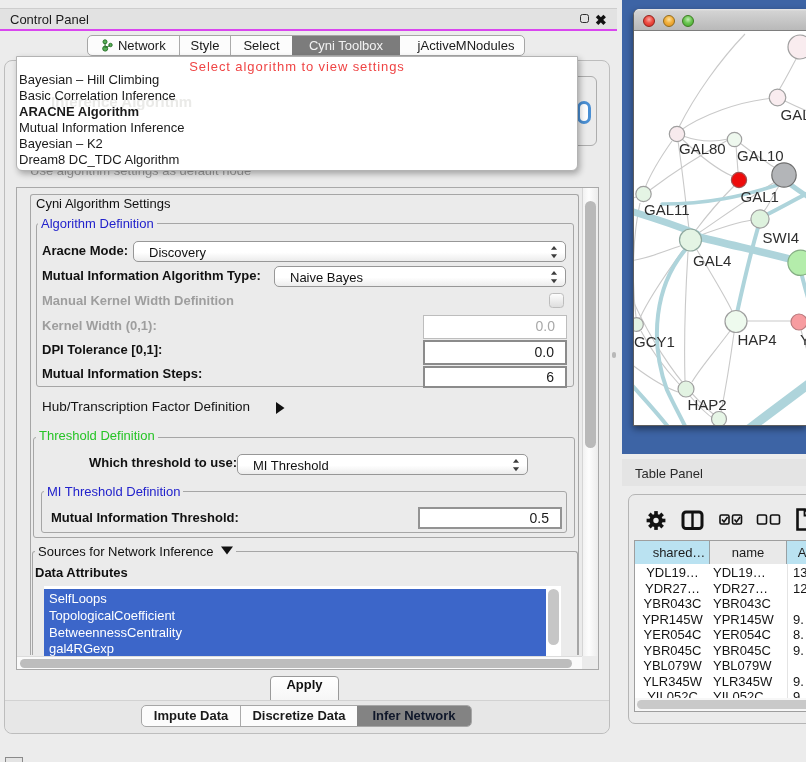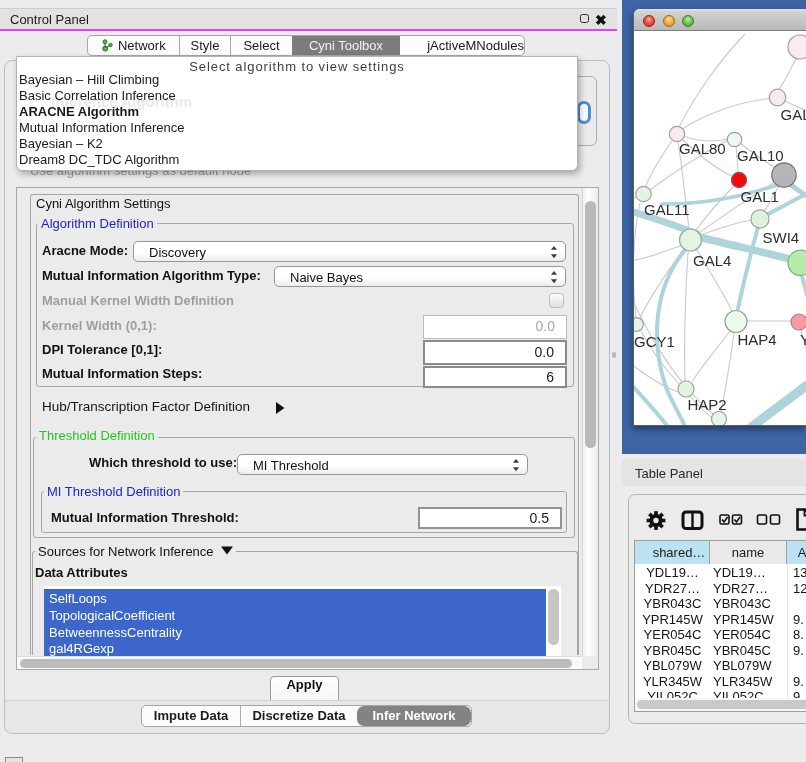--- a/index.html
+++ b/index.html
@@ -214,21 +214,21 @@
         <circle cx="4" cy="2.8" r="2" fill="#57b057" stroke="#2c742c"></circle>
         <circle cx="9.5" cy="6" r="1.7" fill="#57b057" stroke="#2c742c"></circle>
         <circle cx="4.2" cy="9.6" r="2.5" fill="#57b057" stroke="#2c742c"></circle>
         <line x1="4" y1="4" x2="4.2" y2="9" stroke="#2c742c"></line>
         <line x1="5" y1="8.5" x2="9" y2="6.5" stroke="#2c742c"></line>
       </svg>
     Network</div>
   <div style="width:51px; border-right:1px solid #aaa; text-align:center; line-height:19px;">Style</div>
   <div style="width:61px; text-align:center; line-height:19px;">Select</div>
   <div style="width:108px; background:#7c7c7c; color:#f2f2f2; text-align:center; line-height:19px;">Cyni Toolbox</div>
-  <div style="flex:1; text-align:right; line-height:19px;padding-left:8px;">jActiveMNodules</div>
+  <div style="flex:1; text-align:center; line-height:19px;padding-left:8px;">jActiveMNodules</div>
 </div>
 
 <div class="abs" style="left:500px; top:76px; width:97px; height:70px; border:1px solid #adadad; border-radius:6px;"></div>
 <div class="abs" style="left:577px; top:101px; width:14px; height:23px; border:3px solid #4a8fd3; border-radius:7px; background:#fff;"></div>
 <div class="abs" style="left:30px; top:163px; font-size:13px; color:#9a9a9a;">Use algorithm settings as default node</div>
 
 <div class="abs" style="left:16px; top:187px; width:583px; height:483px; border:1px solid #a9a9a9; background:#ebebeb;">
   <div class="abs" style="right:0; top:0; width:16px; bottom:13px; background:linear-gradient(90deg,#f2f2f2,#fdfdfd 40%,#ececec); border-left:1px solid #d5d5d5;">
     <div class="abs" style="left:2px; top:13px; width:11px; height:247px; border-radius:6px; background:#b9b9b9;"></div>
   </div>
@@ -311,30 +311,30 @@
   <div class="abs" style="left:504px; top:3px; width:11px; height:56px; border-radius:6px; background:#c6c6c6;"></div>
 </div>
 
 <div class="abs" style="left:270px; top:676px; width:69px; height:36px; border:1px solid #9a9a9a; border-radius:4px; background:linear-gradient(#ffffff,#f2f2f2); text-align:center; font-size:13px; font-weight:bold; line-height:16px; color:#111;">Apply</div>
 
 <div class="abs" style="left:5px; top:700px; width:604px; height:33px; background:#e7e7e7; border-top:1px solid #d2d2d2; border-radius:0 0 8px 8px;"></div>
 
 <div class="abs" style="left:141px; top:705px; width:331px; height:22px; border:1px solid #a6a6a6; border-radius:5px; background:#fcfcfc; overflow:hidden; display:flex; font-size:13px; font-weight:bold; color:#1a1a1a;">
   <div style="width:99px; border-right:1px solid #aaa; text-align:center; line-height:20px;">Impute Data</div>
   <div style="width:116px; text-align:center; line-height:20px;">Discretize Data</div>
-  <div style="flex:1; background:#838383; color:#ffffff; text-align:center; line-height:20px;border-radius:7px;">Infer Network</div>
+  <div style="flex:1; background:#838383; color:#0f172a; text-align:center; line-height:20px;">Infer Network</div>
 </div>
 
 <div class="abs" style="left:5px; top:757px; width:18px; height:16px; border:1.5px solid #8a8a8a; background:#e4e4e4;"></div>
 
 <div class="abs" style="left:612px; top:352px; width:4px; height:6px; background:#b8b8b8; border-radius:2px;"></div>
 
 <div class="abs" style="left:16px; top:56px; width:562px; height:115px; background:#fff; border:1px solid #b3b3b3; border-radius:0 0 6px 6px; box-shadow:2px 3px 6px rgba(0,0,0,.3); font-size:13px; color:#1a1a1a;">
   <div class="abs" style="left:34px; top:36px; font-size:15px; font-weight:bold; color:#eaeae8;">Inference Algorithm</div>
-  <div style="text-align:center; color:#404040; height:15px; padding-top:2px; letter-spacing:0.9px;">Select algorithm to view settings</div>
+  <div style="text-align:center; color:#ef4444; height:15px; padding-top:2px; letter-spacing:0.9px;">Select algorithm to view settings</div>
   <div style="padding-left:2px; line-height:15.9px; position:relative;">
     Bayesian – Hill Climbing<br>
     Basic Correlation Inference<br>
     <b>ARACNE Algorithm</b><br>
     Mutual Information Inference<br>
     Bayesian – K2<br>
     Dream8 DC_TDC Algorithm
   </div>
 </div>
 

